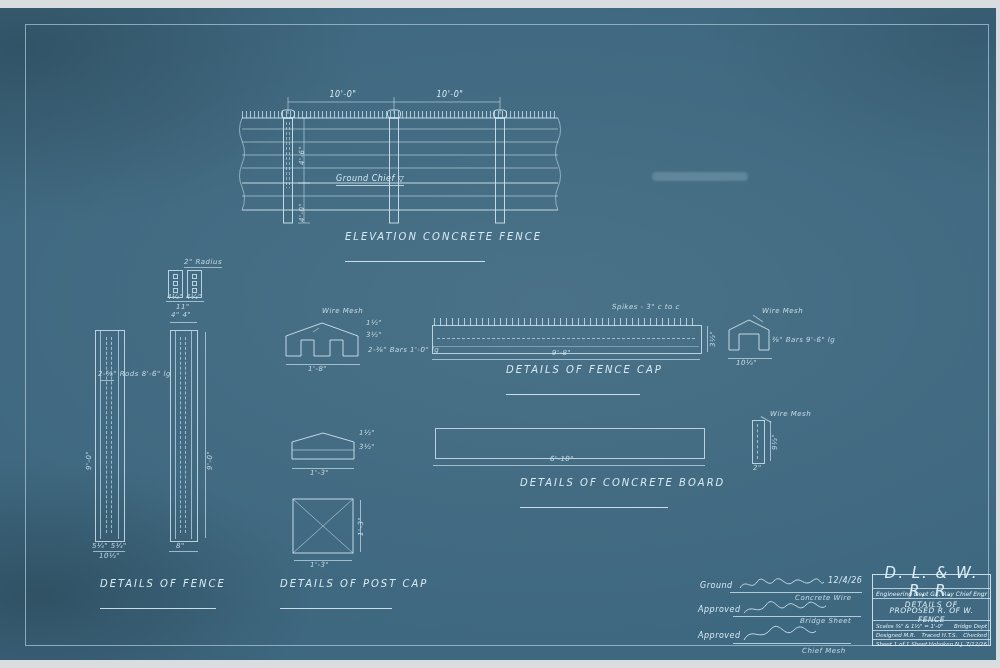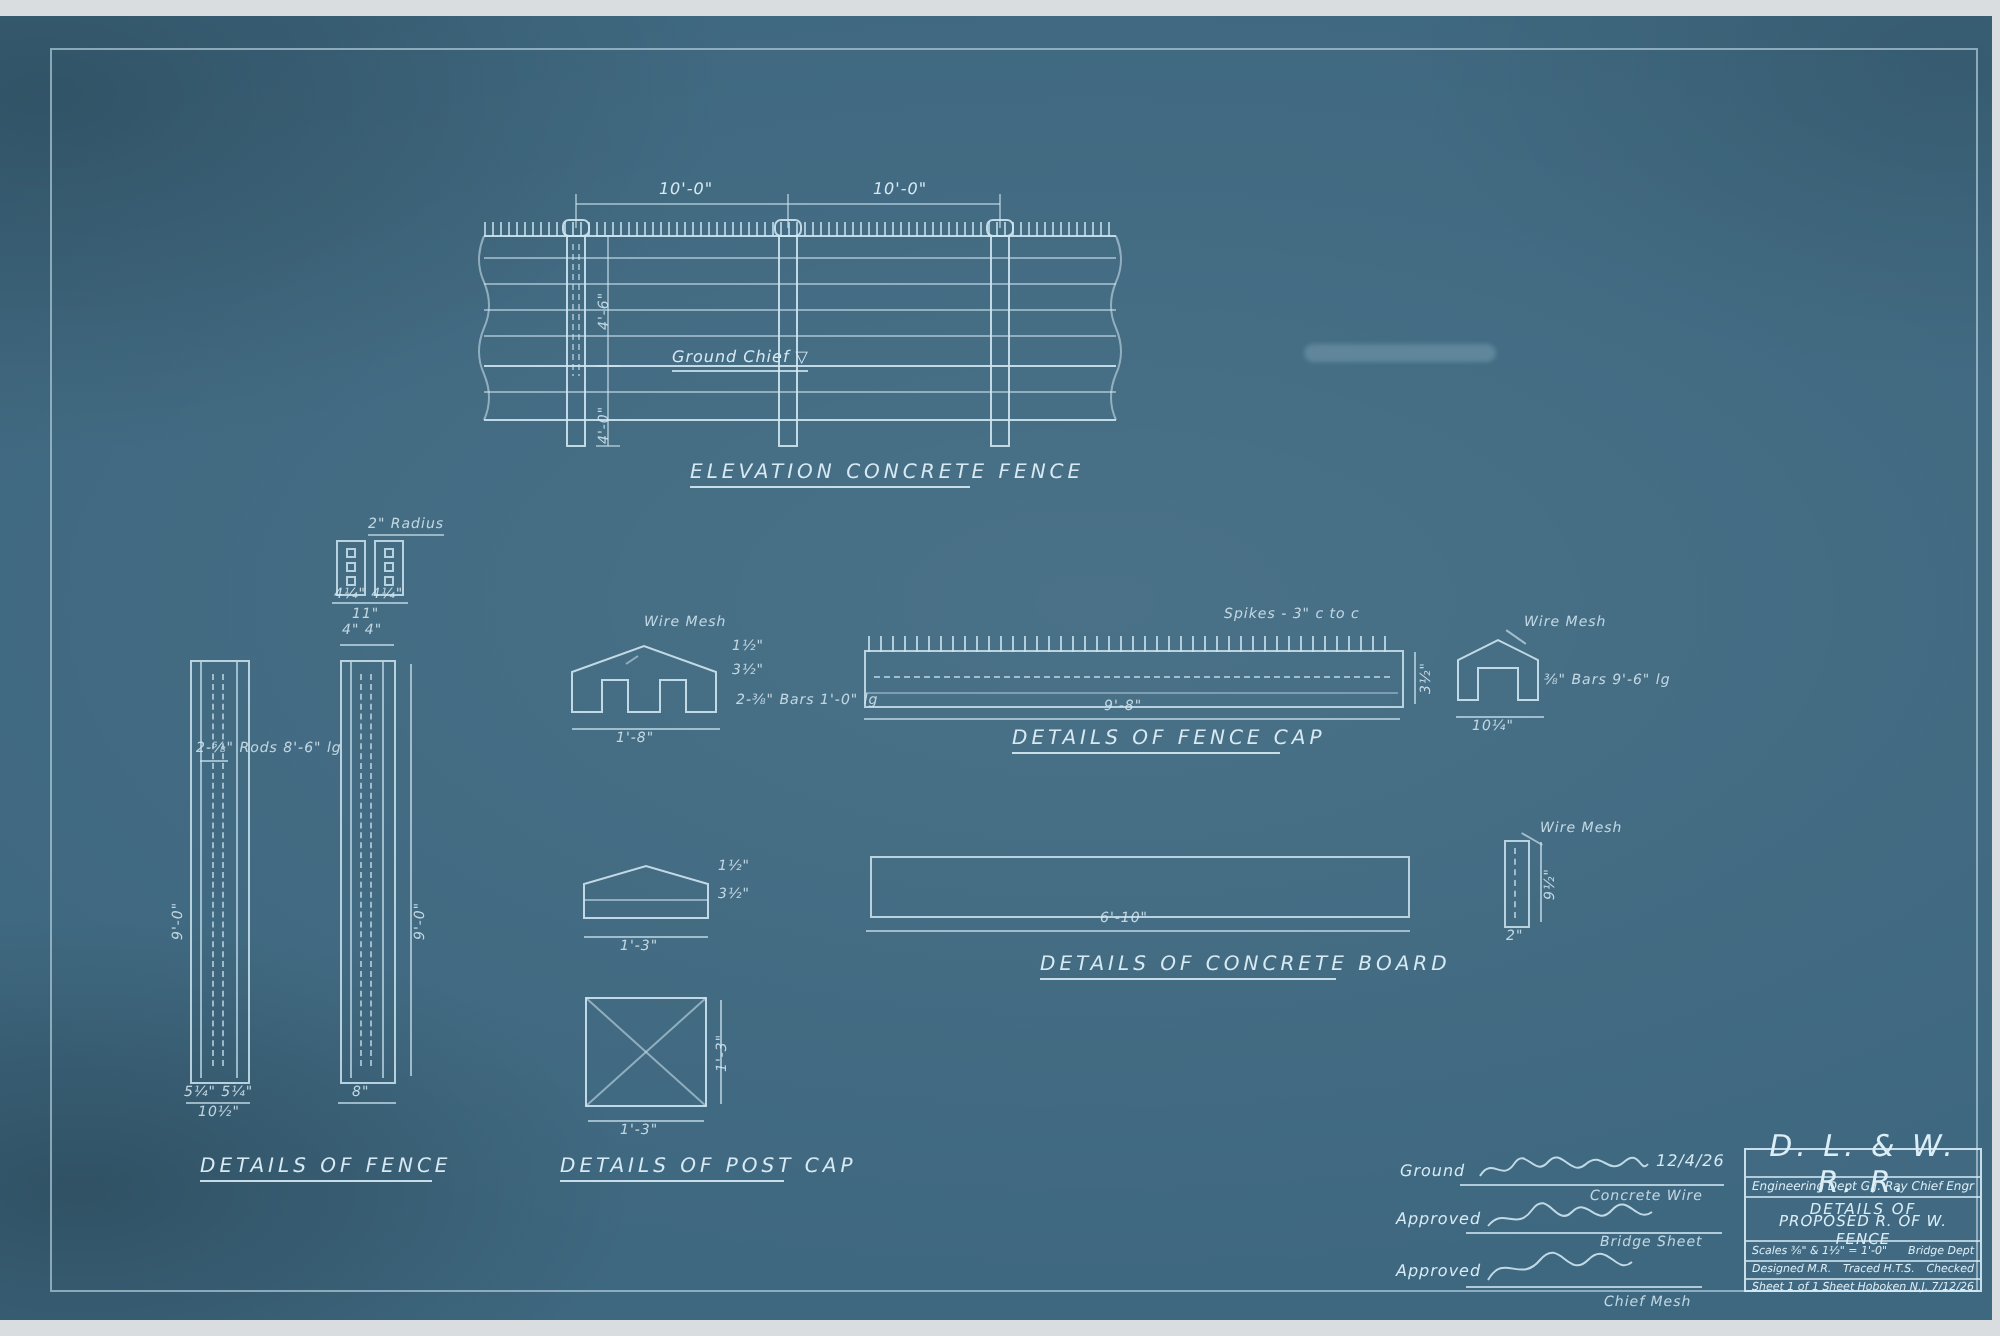--- a/index.html
+++ b/index.html
@@ -11,21 +11,21 @@
            radial-gradient(40% 30% at 4% 90%, rgba(0,0,0,.22), rgba(0,0,0,0) 70%),
            radial-gradient(50% 40% at 2% 6%, rgba(0,0,0,.20), rgba(0,0,0,0) 70%),
            radial-gradient(40% 35% at 98% 4%, rgba(0,0,0,.12), rgba(0,0,0,0) 70%),
            #3e6880;}
   .edge{position:absolute;background:#d9dddf;}
   .abs{position:absolute;}
   .lbl{position:absolute;font-style:italic;font-size:8px;line-height:1.1;color:#d7eaf3;
        letter-spacing:.5px;white-space:nowrap;}
   .tiny{font-size:7px;opacity:.85;}
   .cap{font-size:10px;letter-spacing:2px;border-bottom:1px solid rgba(215,234,243,.9);
-       padding-bottom:1px;text-align:center;}
+       padding-bottom:19px;text-align:center;}
   .rot{transform:rotate(-90deg);transform-origin:left top;}
   .rect{position:absolute;border:1px solid rgba(204,228,240,.85);}
   .dimh{position:absolute;height:0;border-top:1px solid rgba(200,224,236,.7);}
   .dimv{position:absolute;width:0;border-left:1px solid rgba(200,224,236,.7);}
   .dash{border-top-style:dashed !important;}
   .vdash{border-left-style:dashed !important;}
   .spikes{position:absolute;background:repeating-linear-gradient(90deg,
           rgba(205,230,240,.8) 0 1px, rgba(0,0,0,0) 1px 6px);}
   svg{position:absolute;overflow:visible;}
   .stroke{stroke:rgba(207,230,241,.9);fill:none;stroke-width:1;}

